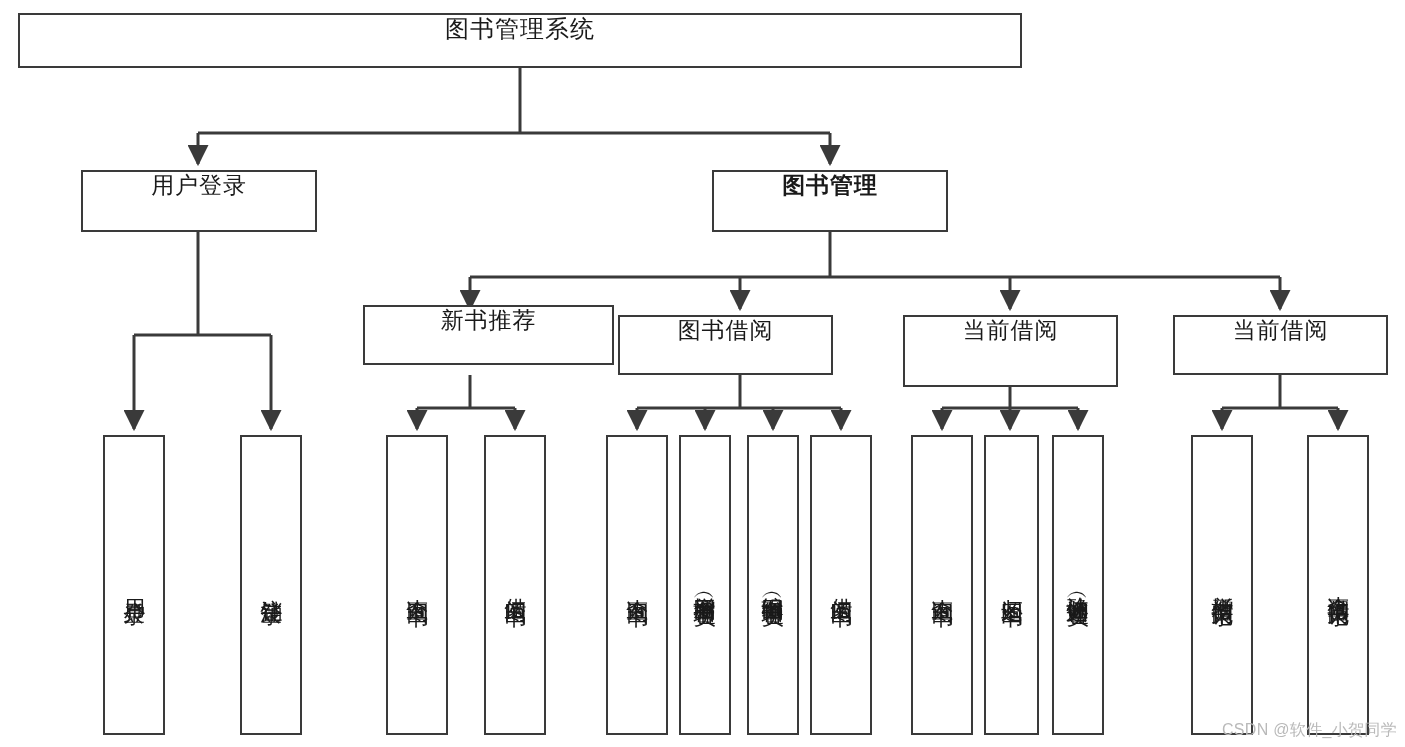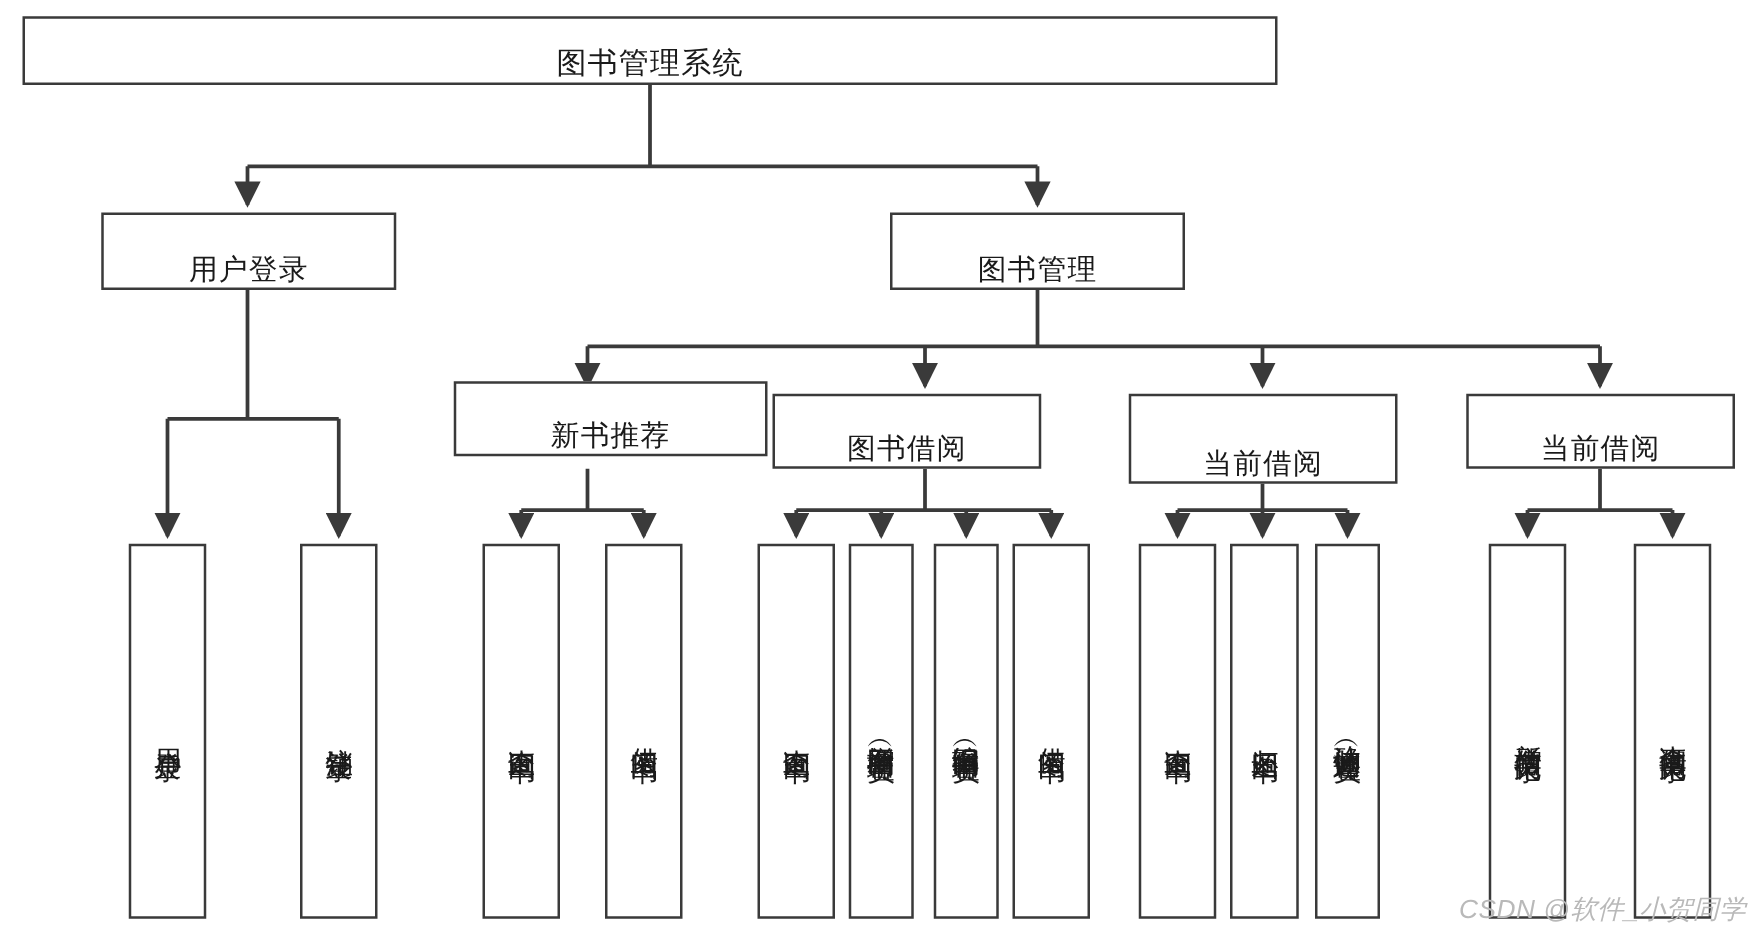--- a/index.html
+++ b/index.html
@@ -23,21 +23,21 @@
     top: 0;
     width: 1405px;
     height: 747px;
   }
   .node {
     position: absolute;
     box-sizing: border-box;
     background: #ffffff;
     border: 2px solid #3a3a3a;
     display: flex;
-    align-items: flex-end;
+    align-items: flex-start;
     justify-content: center;
     color: #1a1a1a;
   }
   .node-label {
     display: block;
     text-align: center;
     letter-spacing: 0.04em;
     white-space: nowrap;
   }
   
@@ -63,25 +63,24 @@
     white-space: nowrap;
   }
   .v-node.tall-label .node-label {
     letter-spacing: 0.06em;
     line-height: 1.14;
   }
   .watermark {
     position: absolute;
     right: 8px;
     bottom: 6px;
-    font-size: 21px;
+    font-size: 16px;
     color: #b9b9b9;
     white-space: nowrap;
     letter-spacing: 0.02em;
-    font-style: italic;
   }
 </style>
 </head>
 <body>
 
 <div id="canvas">
 
   <svg id="wires" viewBox="0 0 1405 747" xmlns="http://www.w3.org/2000/svg">
     <defs>
       <marker id="arrow" viewBox="0 0 10 10" refX="9" refY="5" markerWidth="7" markerHeight="7" orient="auto-start-reverse">
@@ -132,21 +131,21 @@
     </g>
   </svg>
 
   <div class="node h-node root" style="left:18px; top:13px; width:1004px; height:55px;">
     <span class="node-label">图书管理系统</span>
   </div>
 
   <div class="node h-node" style="left:81px; top:170px; width:236px; height:62px;">
     <span class="node-label">用户登录</span>
   </div>
-  <div class="node h-node" style="left:712px; top:170px; width:236px; height:62px;">
+  <div class="node h-node" style="left:712px; top:170px; width:236px; height:62px;font-weight:bold;">
     <span class="node-label">图书管理</span>
   </div>
 
   <div class="node h-node" style="left:363px; top:305px; width:251px; height:60px;">
     <span class="node-label">新书推荐</span>
   </div>
   <div class="node h-node" style="left:618px; top:315px; width:215px; height:60px;">
     <span class="node-label">图书借阅</span>
   </div>
   <div class="node h-node" style="left:903px; top:315px; width:215px; height:72px;">

